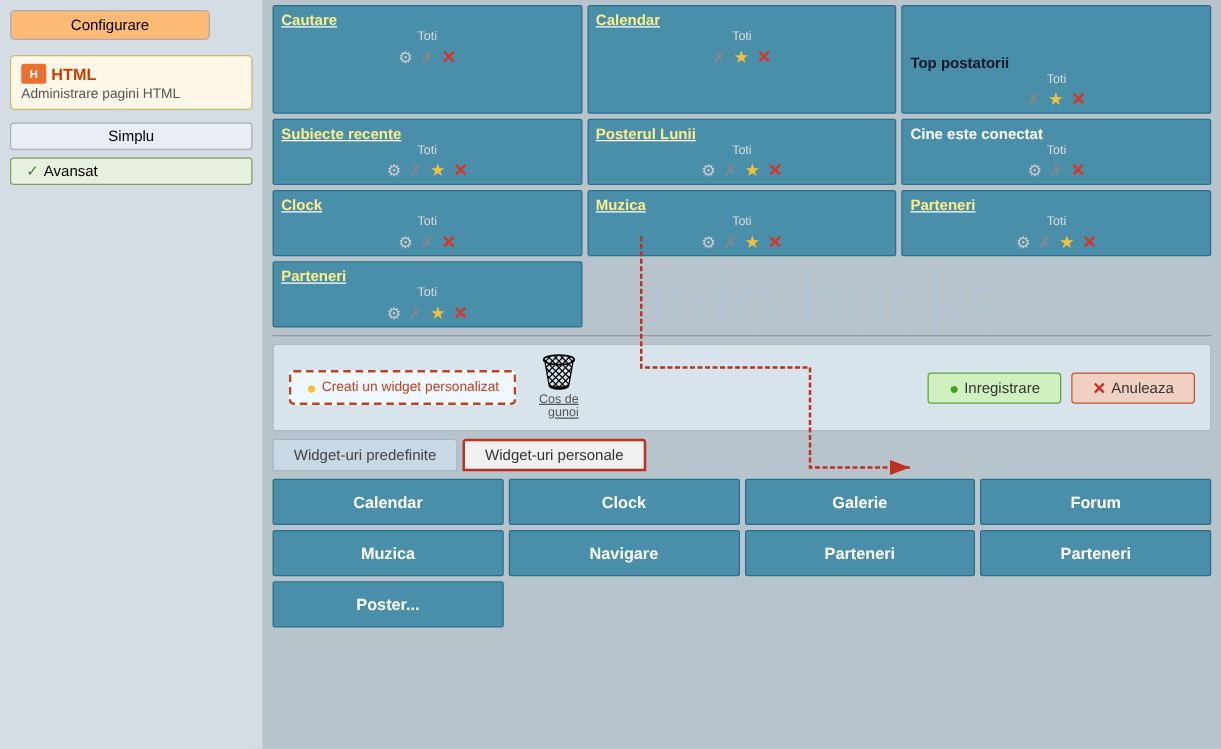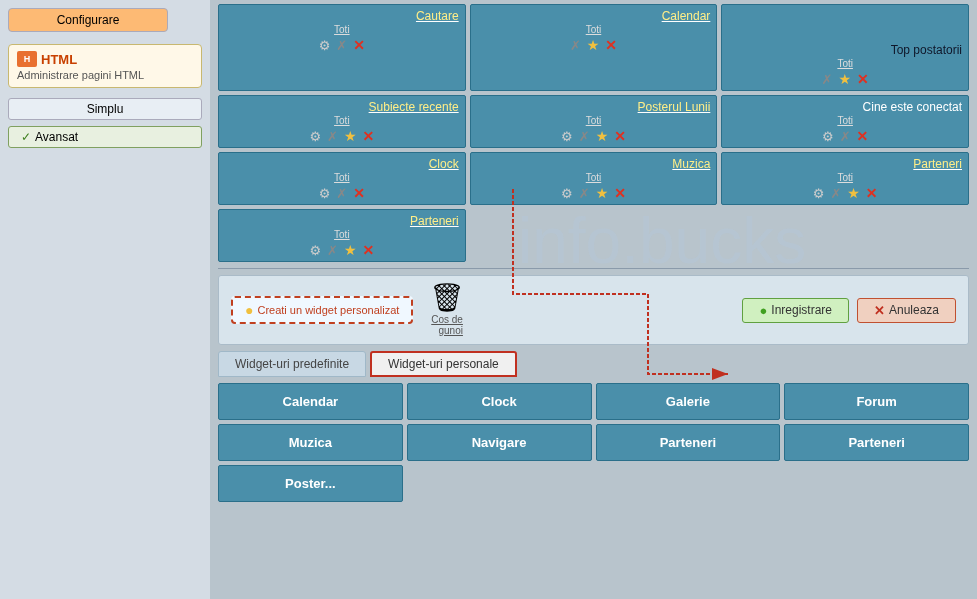--- a/index.html
+++ b/index.html
@@ -105,37 +105,36 @@
       gap: 4px;
       margin-bottom: 4px;
     }
     .widget-card {
       background: #4a8faa;
       border: 1px solid #2a6f8a;
       border-radius: 2px;
       padding: 4px 6px;
     }
     .widget-card-title {
-      text-align: right;
-      font-weight: normal;
+      text-align: left;
+      font-weight: bold;
       color: #fff;
       font-size: 12px;
       cursor: pointer;
       text-decoration: underline;
     }
     .widget-card-title a {
       color: #ffee88;
       text-decoration: none;
     }
     .widget-card-subtitle {
       text-align: center;
       color: #ddd;
       font-size: 10px;
       margin: 1px 0;
-      text-decoration: underline;
     }
     .widget-card-icons {
       display: flex;
       justify-content: center;
       align-items: center;
       gap: 6px;
       margin-top: 3px;
     }
     .icon-btn {
       cursor: pointer;

